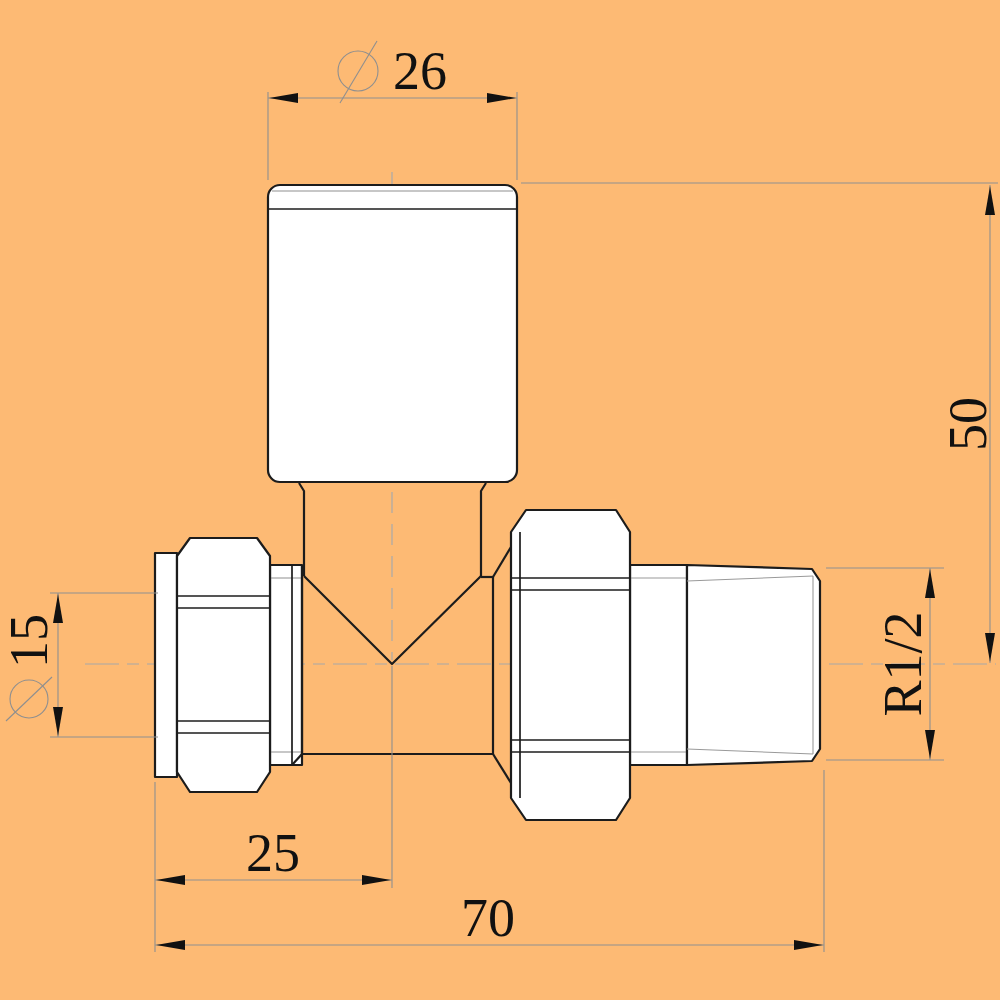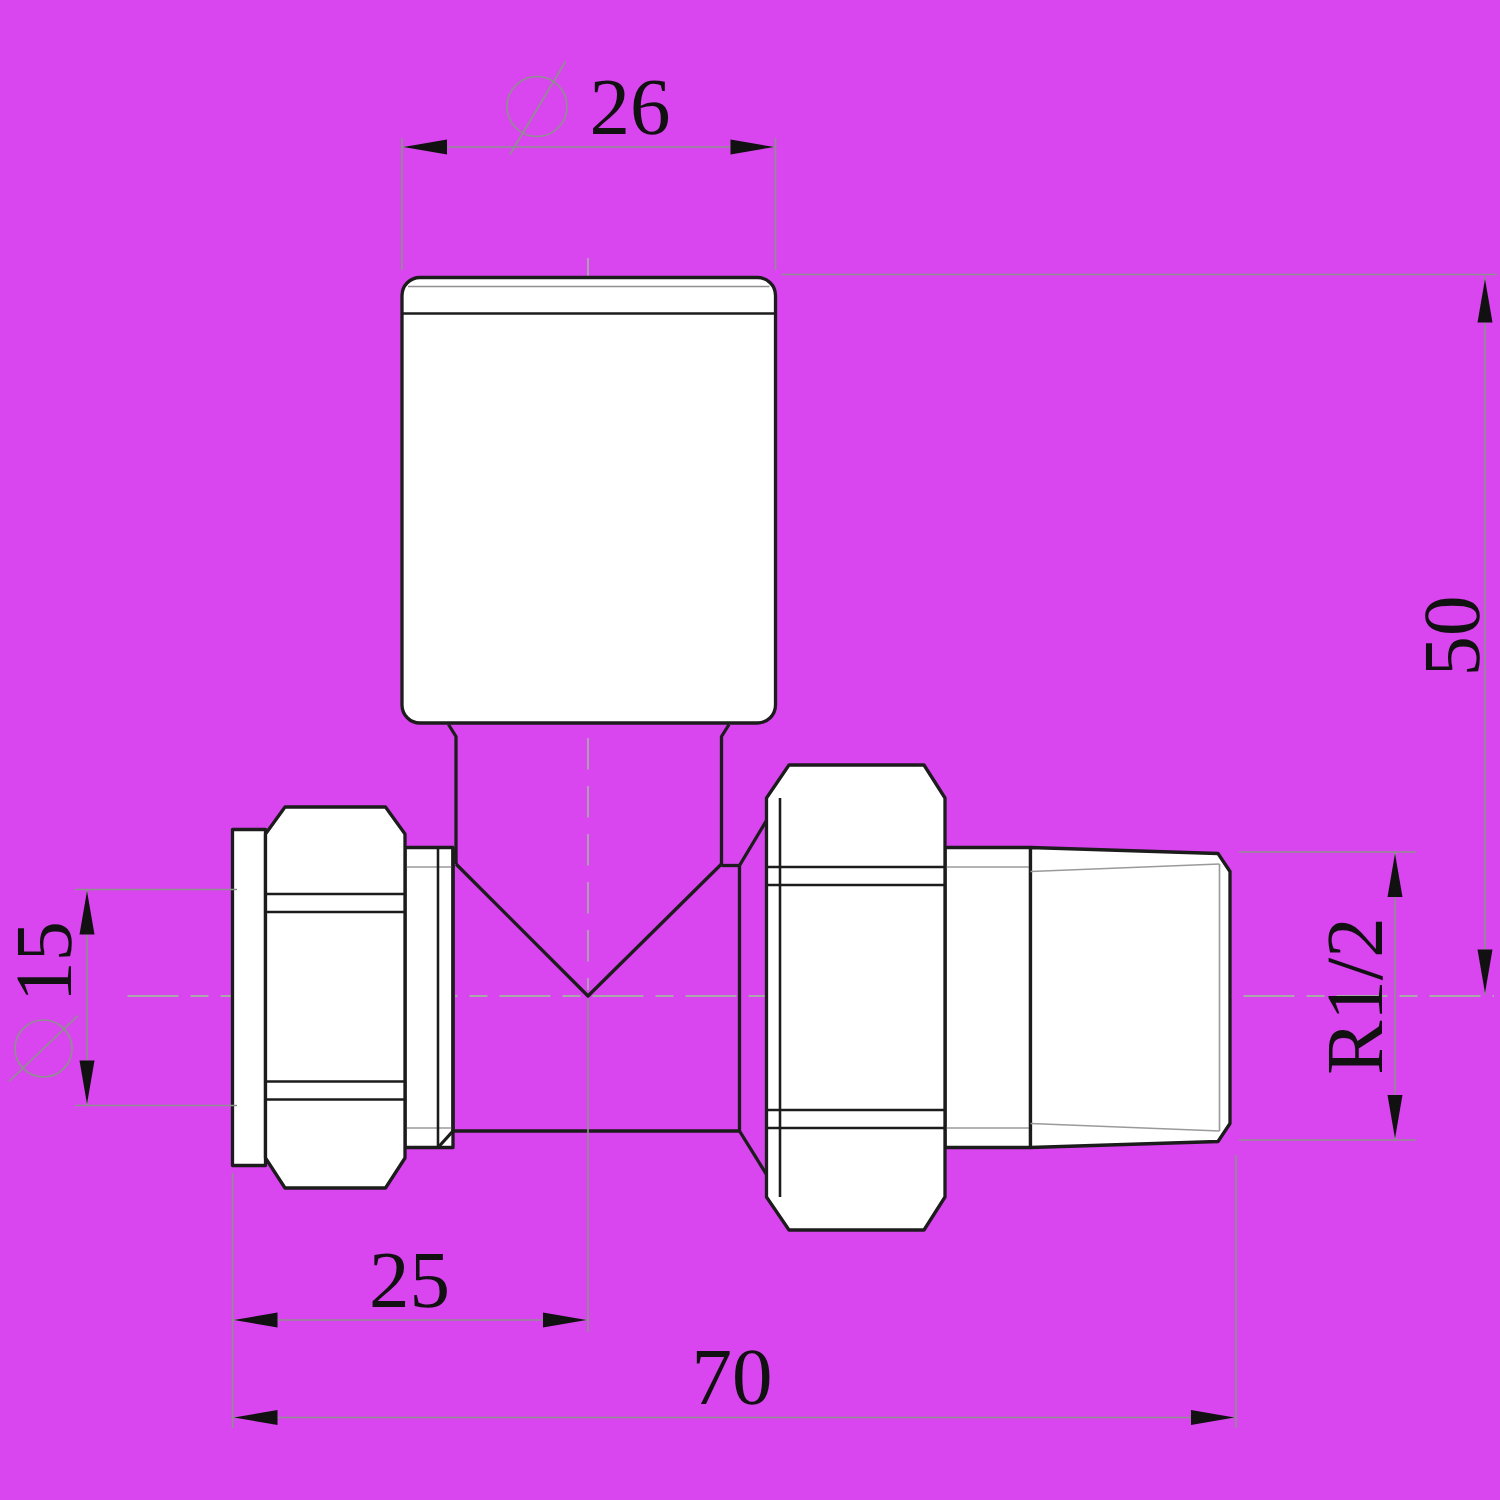--- a/index.html
+++ b/index.html
@@ -8,21 +8,21 @@
     background: #ffffff;
     width: 1000px;
     height: 1000px;
     overflow: hidden;
     font-family: "Liberation Serif", "DejaVu Serif", serif;
   }
   .stage {
     position: relative;
     width: 1000px;
     height: 1000px;
-    background: #d946ef;
+    background: #fdba74;
   }
   svg { display: block; }
 
   
   .outline   { fill: #ffffff; stroke: #1c1c1c; stroke-width: 2.2; stroke-linejoin: round; }
   .outline-n { fill: none;    stroke: #1c1c1c; stroke-width: 2.2; stroke-linejoin: round; }
   .edge      { fill: none;    stroke: #1c1c1c; stroke-width: 1.7; }
   .thin      { fill: none;    stroke: #8f8f8f; stroke-width: 1.1; }
   .thread-thin { fill: none;  stroke: #9a9a9a; stroke-width: 1.1; }
   .center-h  { fill: none;    stroke: #a8a8a8; stroke-width: 1.2; stroke-dasharray: 34 8 12 8; }

